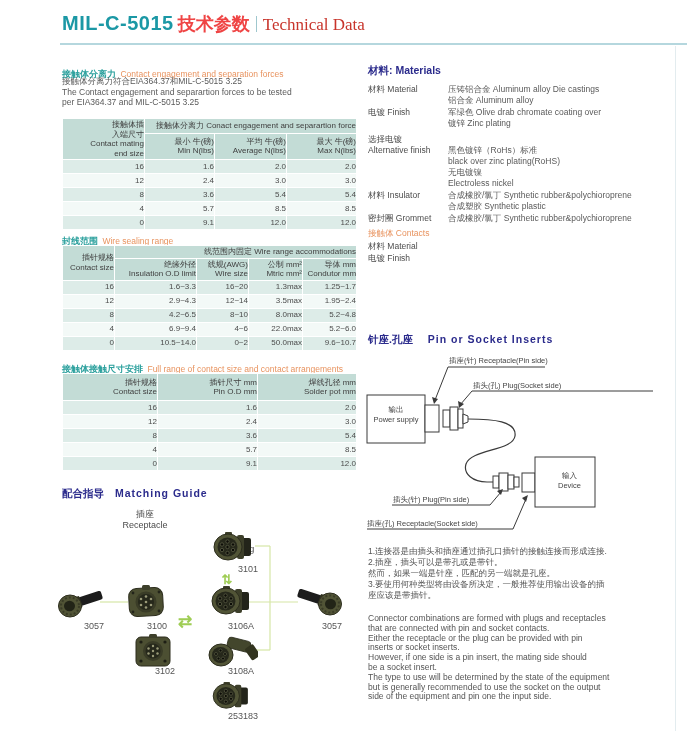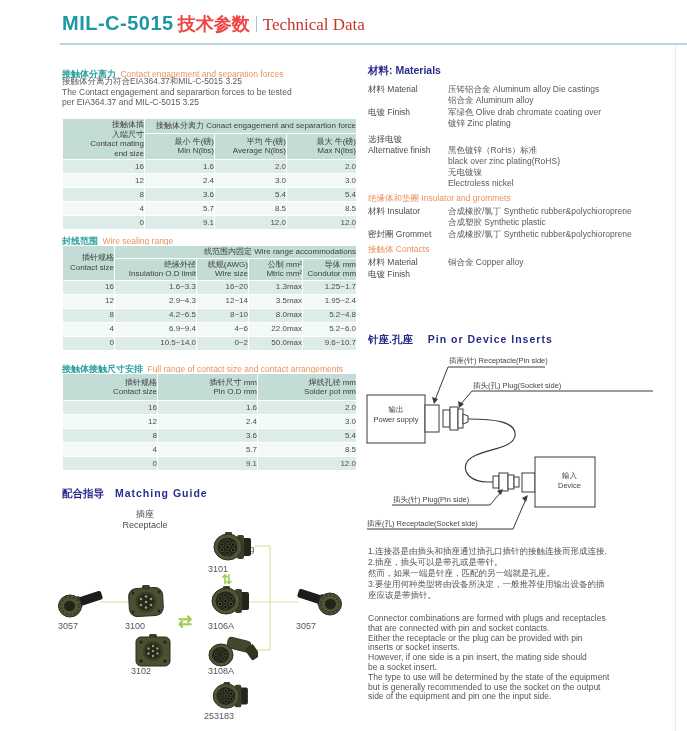--- a/index.html
+++ b/index.html
@@ -33,21 +33,21 @@
   
   .mat-title{font-size:8.5px;color:#e8935f;margin:4px 0 2px 0;line-height:11px;}
   .mat-row{display:flex;font-size:8.5px;line-height:11px;margin:0 0 1px 0;}
   .mat-label{width:80px;flex:none;color:#4c4c4c;}
   .mat-value{flex:1;color:#5a5a5a;}
   
   .dlabel{font-size:7.5px;color:#444;line-height:9px;}
   .boxlabel{font-size:7.5px;color:#444;text-align:center;line-height:10px;}
   
   .mg-label{font-size:9px;color:#4c4c4c;text-align:center;line-height:11px;}
-  .mg-num{font-size:9px;color:#555;text-align:left;}
+  .mg-num{font-size:9px;color:#555;text-align:right;}
   .arrow-green{color:#9fcd55;font-weight:bold;text-align:center;}
   .notes{font-size:8.5px;color:#555;}
 </style>
 </head>
 <body>
 
 <div class="abs" style="left:62px;top:12px;">
   <span class="title-model">MIL-C-5015</span><span class="title-cn">技术参数</span><span class="title-divider"></span><span class="title-en">Technical Data</span>
 </div>
 <div class="abs title-rule" style="left:60px;top:43px;width:627px;"></div>
@@ -407,43 +407,41 @@
 镀锌 Zinc plating</div>
   </div>
   <div class="mat-row" style="margin-top:5px;">
     <div class="mat-label pre">选择电镀
 Alternative finish</div>
     <div class="mat-value pre" style="padding-top:11px;">黑色镀锌（RoHs）标准
 black over zinc plating(RoHS)
 无电镀镍
 Electroless nickel</div>
   </div>
-  <div class="mat-title">绝缘体和垫圈  Insulator and grommets</div>
   <div class="mat-row">
     <div class="mat-label pre">材料 Insulator</div>
     <div class="mat-value pre">合成橡胶/氯丁 Synthetic rubber&amp;polychioroprene
 合成塑胶 Synthetic plastic</div>
   </div>
   <div class="mat-row">
     <div class="mat-label pre">密封圈 Grommet</div>
     <div class="mat-value pre">合成橡胶/氯丁 Synthetic rubber&amp;polychioroprene</div>
   </div>
   <div class="mat-title">接触体  Contacts</div>
   <div class="mat-row">
     <div class="mat-label pre">材料 Material</div>
-    <div class="mat-value pre">铜合金 Copper alloy</div>
   </div>
   <div class="mat-row">
     <div class="mat-label pre">电镀 Finish</div>
   </div>
 </div>
 
 <div class="abs navy-h" style="left:368px;top:333px;">
   <span>针座.孔座</span>
-  <span class="sp" style="margin-left:12px;">Pin or Device Inserts</span>
+  <span class="sp" style="margin-left:12px;">Pin or Socket Inserts</span>
 </div>
 
 <svg class="abs" style="left:365px;top:352px;" width="290" height="185" viewBox="0 0 290 185">
   <g stroke="#3a3a3a" stroke-width="1" fill="#ffffff">
     <rect x="2" y="43" width="58" height="48"></rect>
     <rect x="60" y="53" width="14" height="27"></rect>
     <rect x="78" y="58" width="7" height="17"></rect>
     <rect x="85" y="55" width="8" height="23"></rect>
     <rect x="93" y="57" width="5" height="19"></rect>
     <path d="M98,62 L103,64 L103,70 L98,72 Z"></path>

